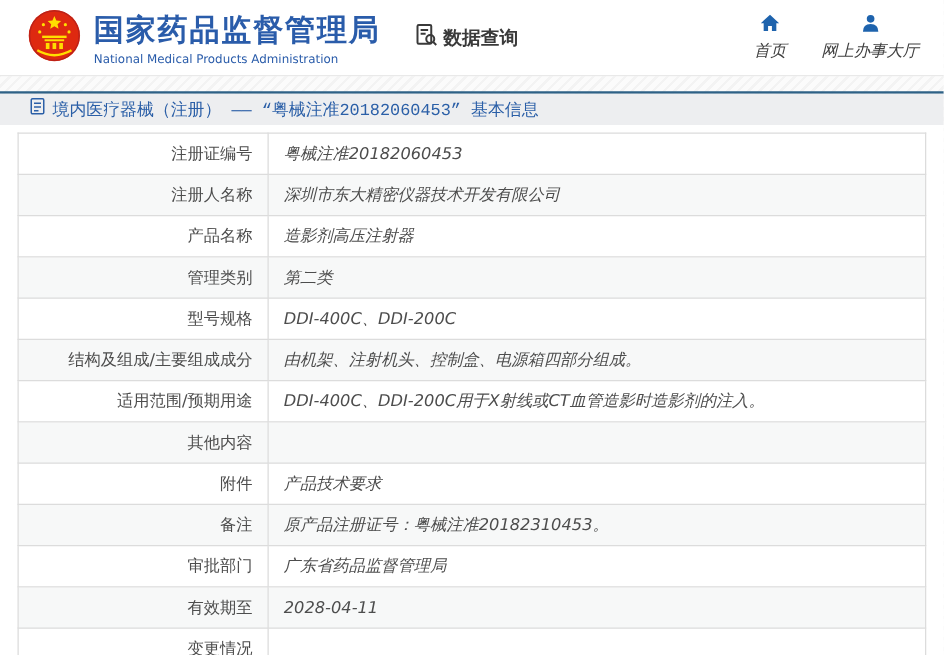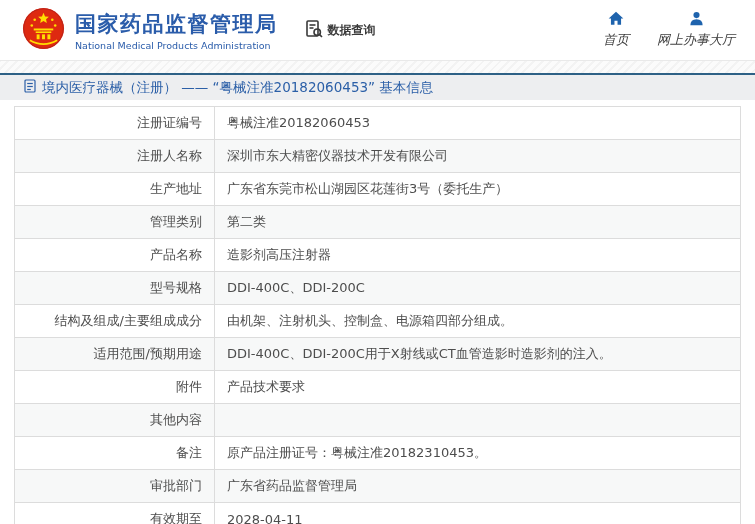--- a/index.html
+++ b/index.html
@@ -11,52 +11,52 @@
     position:relative;
   }
 
   
   .header {
     height:61px; background:#ffffff; border-bottom:1px solid #e9e9e9;
     display:flex; align-items:center; padding:0 14px 0 22px;
   }
   .brand { display:flex; align-items:center; gap:10px; cursor:default; }
   .emblem { width:43px; height:43px; flex:0 0 auto; }
-  .brand-text .zh { font-size:21px; font-weight:bold; color:#2a5caa; letter-spacing:1.5px; white-space:nowrap; }
+  .brand-text .zh { font-size:24px; font-weight:bold; color:#2a5caa; letter-spacing:1.5px; white-space:nowrap; }
   .brand-text .en { font-size:9.5px; color:#2a5caa; margin-top:2px; white-space:nowrap; }
   .data-query {
     display:flex; align-items:center; gap:4px; margin-left:26px;
-    font-size:12px; font-weight:bold; color:#3a3a3a; cursor:pointer; white-space:nowrap;
+    font-size:15px; font-weight:bold; color:#3a3a3a; cursor:pointer; white-space:nowrap;
   }
   .nav { margin-left:auto; display:flex; gap:28px; padding-right:6px; }
   .nav-item {
     display:flex; flex-direction:column; align-items:center; gap:2px;
     font-size:13px; color:#404040; cursor:pointer; white-space:nowrap;font-style:italic;
   }
 
   
   .texture-gap { height:12px; }
   .accent-line { height:2px; background:#2e6186; }
 
   
   .page-title-bar {
     height:25px; background:#edeef0;
     display:flex; align-items:center; gap:6px;
-    padding:12px 24px; color:#2b5fa7; font-size:13.5px; white-space:nowrap;
+    padding:12px 24px; color:#2b5fa7; font-size:13.5px; white-space:nowrap;font-family:Liberation Mono, monospace;
   }
 
   
   .panel { background:#ffffff; padding:6px 14px 4px; border-bottom:1px solid #e3e3e3; }
   table.info { width:100%; border-collapse:collapse; table-layout:fixed; }
   table.info td {
     border:1px solid #dcdcdc; font-size:13px; color:#4d4d4d;
     height:21.4px; padding:7px 12px; overflow:hidden; white-space:nowrap;
   }
   td.label-cell { width:200px; text-align:right; color:#555555; }
-  td.value-cell { text-align:left; }
+  td.value-cell { text-align:left;font-style:italic; }
   table.info tr:nth-child(even) { background:#f7f8f8; }
   a.detail-link { color:#3b82f6; text-decoration:none; cursor:pointer; }
   .note-icon {
     display:inline-block; width:9px; height:11px; margin-right:3px; vertical-align:-1px; position:relative;
   }
   .note-icon::before {
     content:""; position:absolute; left:0; top:0; width:9px; height:9px;
     background:#3a3a3a; border-radius:50%;
   }
   .note-icon::after {
@@ -145,50 +145,46 @@
     <tbody>
         <tr>
           <td class="label-cell">注册证编号</td>
           <td class="value-cell">粤械注准20182060453</td>
         </tr>
         <tr>
           <td class="label-cell">注册人名称</td>
           <td class="value-cell">深圳市东大精密仪器技术开发有限公司</td>
         </tr>
         <tr>
-          <td class="label-cell">生产地址</td>
-          <td class="value-cell">广东省东莞市松山湖园区花莲街3号（委托生产）</td>
+          <td class="label-cell">产品名称</td>
+          <td class="value-cell">造影剂高压注射器</td>
         </tr>
         <tr>
           <td class="label-cell">管理类别</td>
           <td class="value-cell">第二类</td>
         </tr>
         <tr>
-          <td class="label-cell">产品名称</td>
-          <td class="value-cell">造影剂高压注射器</td>
-        </tr>
-        <tr>
           <td class="label-cell">型号规格</td>
           <td class="value-cell">DDI-400C、DDI-200C</td>
         </tr>
         <tr>
           <td class="label-cell">结构及组成/主要组成成分</td>
           <td class="value-cell">由机架、注射机头、控制盒、电源箱四部分组成。</td>
         </tr>
         <tr>
           <td class="label-cell">适用范围/预期用途</td>
           <td class="value-cell">DDI-400C、DDI-200C用于X射线或CT血管造影时造影剂的注入。</td>
         </tr>
         <tr>
+          <td class="label-cell">其他内容</td>
+          <td class="value-cell"></td>
+        </tr>
+        <tr>
           <td class="label-cell">附件</td>
           <td class="value-cell">产品技术要求</td>
-        </tr>
-        <tr>
-          <td class="label-cell">其他内容</td>
-          <td class="value-cell"></td>
         </tr>
         <tr>
           <td class="label-cell">备注</td>
           <td class="value-cell">原产品注册证号：粤械注准20182310453。</td>
         </tr>
         <tr>
           <td class="label-cell">审批部门</td>
           <td class="value-cell">广东省药品监督管理局</td>
         </tr>
         <tr>

